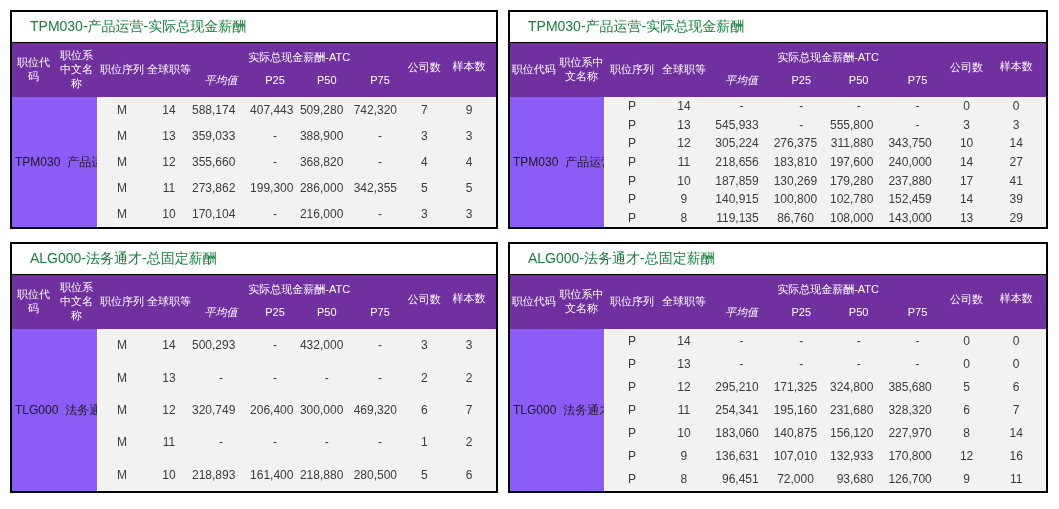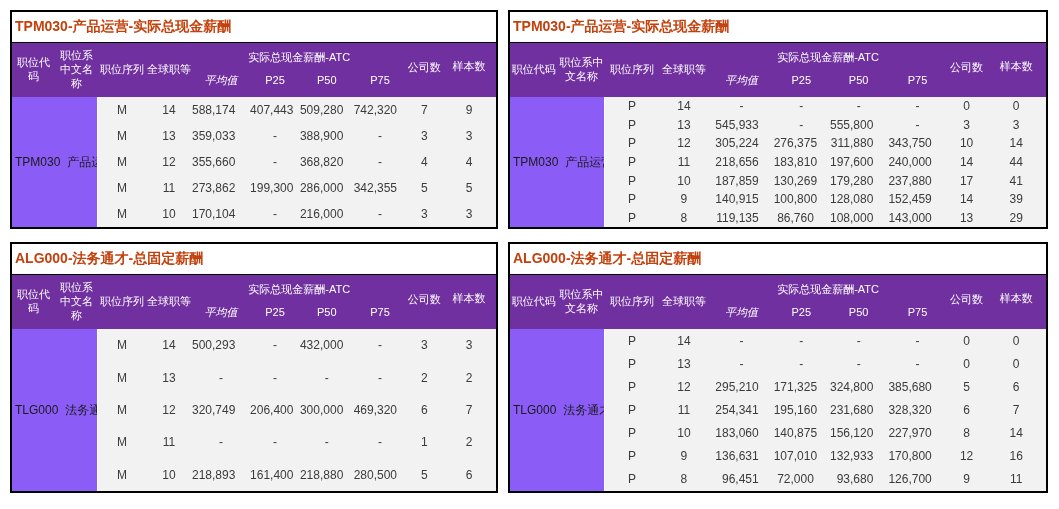--- a/index.html
+++ b/index.html
@@ -20,24 +20,24 @@
   }
   .pos-0 { left: 10px;  top: 10px;  width: 488px; height: 219px; }
   .pos-1 { left: 508px; top: 10px;  width: 540px; height: 219px; }
   .pos-2 { left: 10px;  top: 242px; width: 488px; height: 251px; }
   .pos-3 { left: 508px; top: 242px; width: 540px; height: 251px; }
 
   .tbl-title {
     flex: 0 0 31px;
     display: flex;
     align-items: center;
-    padding-left: 3px;
+    padding-left: 18px;
     font-size: 14px;
-    font-weight: 700;
-    color: #c2410c;
+    font-weight: 400;
+    color: #15803d;
     background: #ffffff;
     border-bottom: 1px solid #000000;
     white-space: nowrap;
     overflow: hidden;
   }
 
   
   .tbl-header {
     flex: 0 0 54px;
     background: #7030A0;
@@ -251,38 +251,38 @@
           <div class="td col7">14</div>
         </div>
         <div class="tr">
           <div class="td col0">P</div>
           <div class="td col1">11</div>
           <div class="td col2 num">218,656</div>
           <div class="td col3 num">183,810</div>
           <div class="td col4 num">197,600</div>
           <div class="td col5 num">240,000</div>
           <div class="td col6">14</div>
-          <div class="td col7">44</div>
+          <div class="td col7">27</div>
         </div>
         <div class="tr">
           <div class="td col0">P</div>
           <div class="td col1">10</div>
           <div class="td col2 num">187,859</div>
           <div class="td col3 num">130,269</div>
           <div class="td col4 num">179,280</div>
           <div class="td col5 num">237,880</div>
           <div class="td col6">17</div>
           <div class="td col7">41</div>
         </div>
         <div class="tr">
           <div class="td col0">P</div>
           <div class="td col1">9</div>
           <div class="td col2 num">140,915</div>
           <div class="td col3 num">100,800</div>
-          <div class="td col4 num">128,080</div>
+          <div class="td col4 num">102,780</div>
           <div class="td col5 num">152,459</div>
           <div class="td col6">14</div>
           <div class="td col7">39</div>
         </div>
         <div class="tr">
           <div class="td col0">P</div>
           <div class="td col1">8</div>
           <div class="td col2 num">119,135</div>
           <div class="td col3 num">86,760</div>
           <div class="td col4 num">108,000</div>

